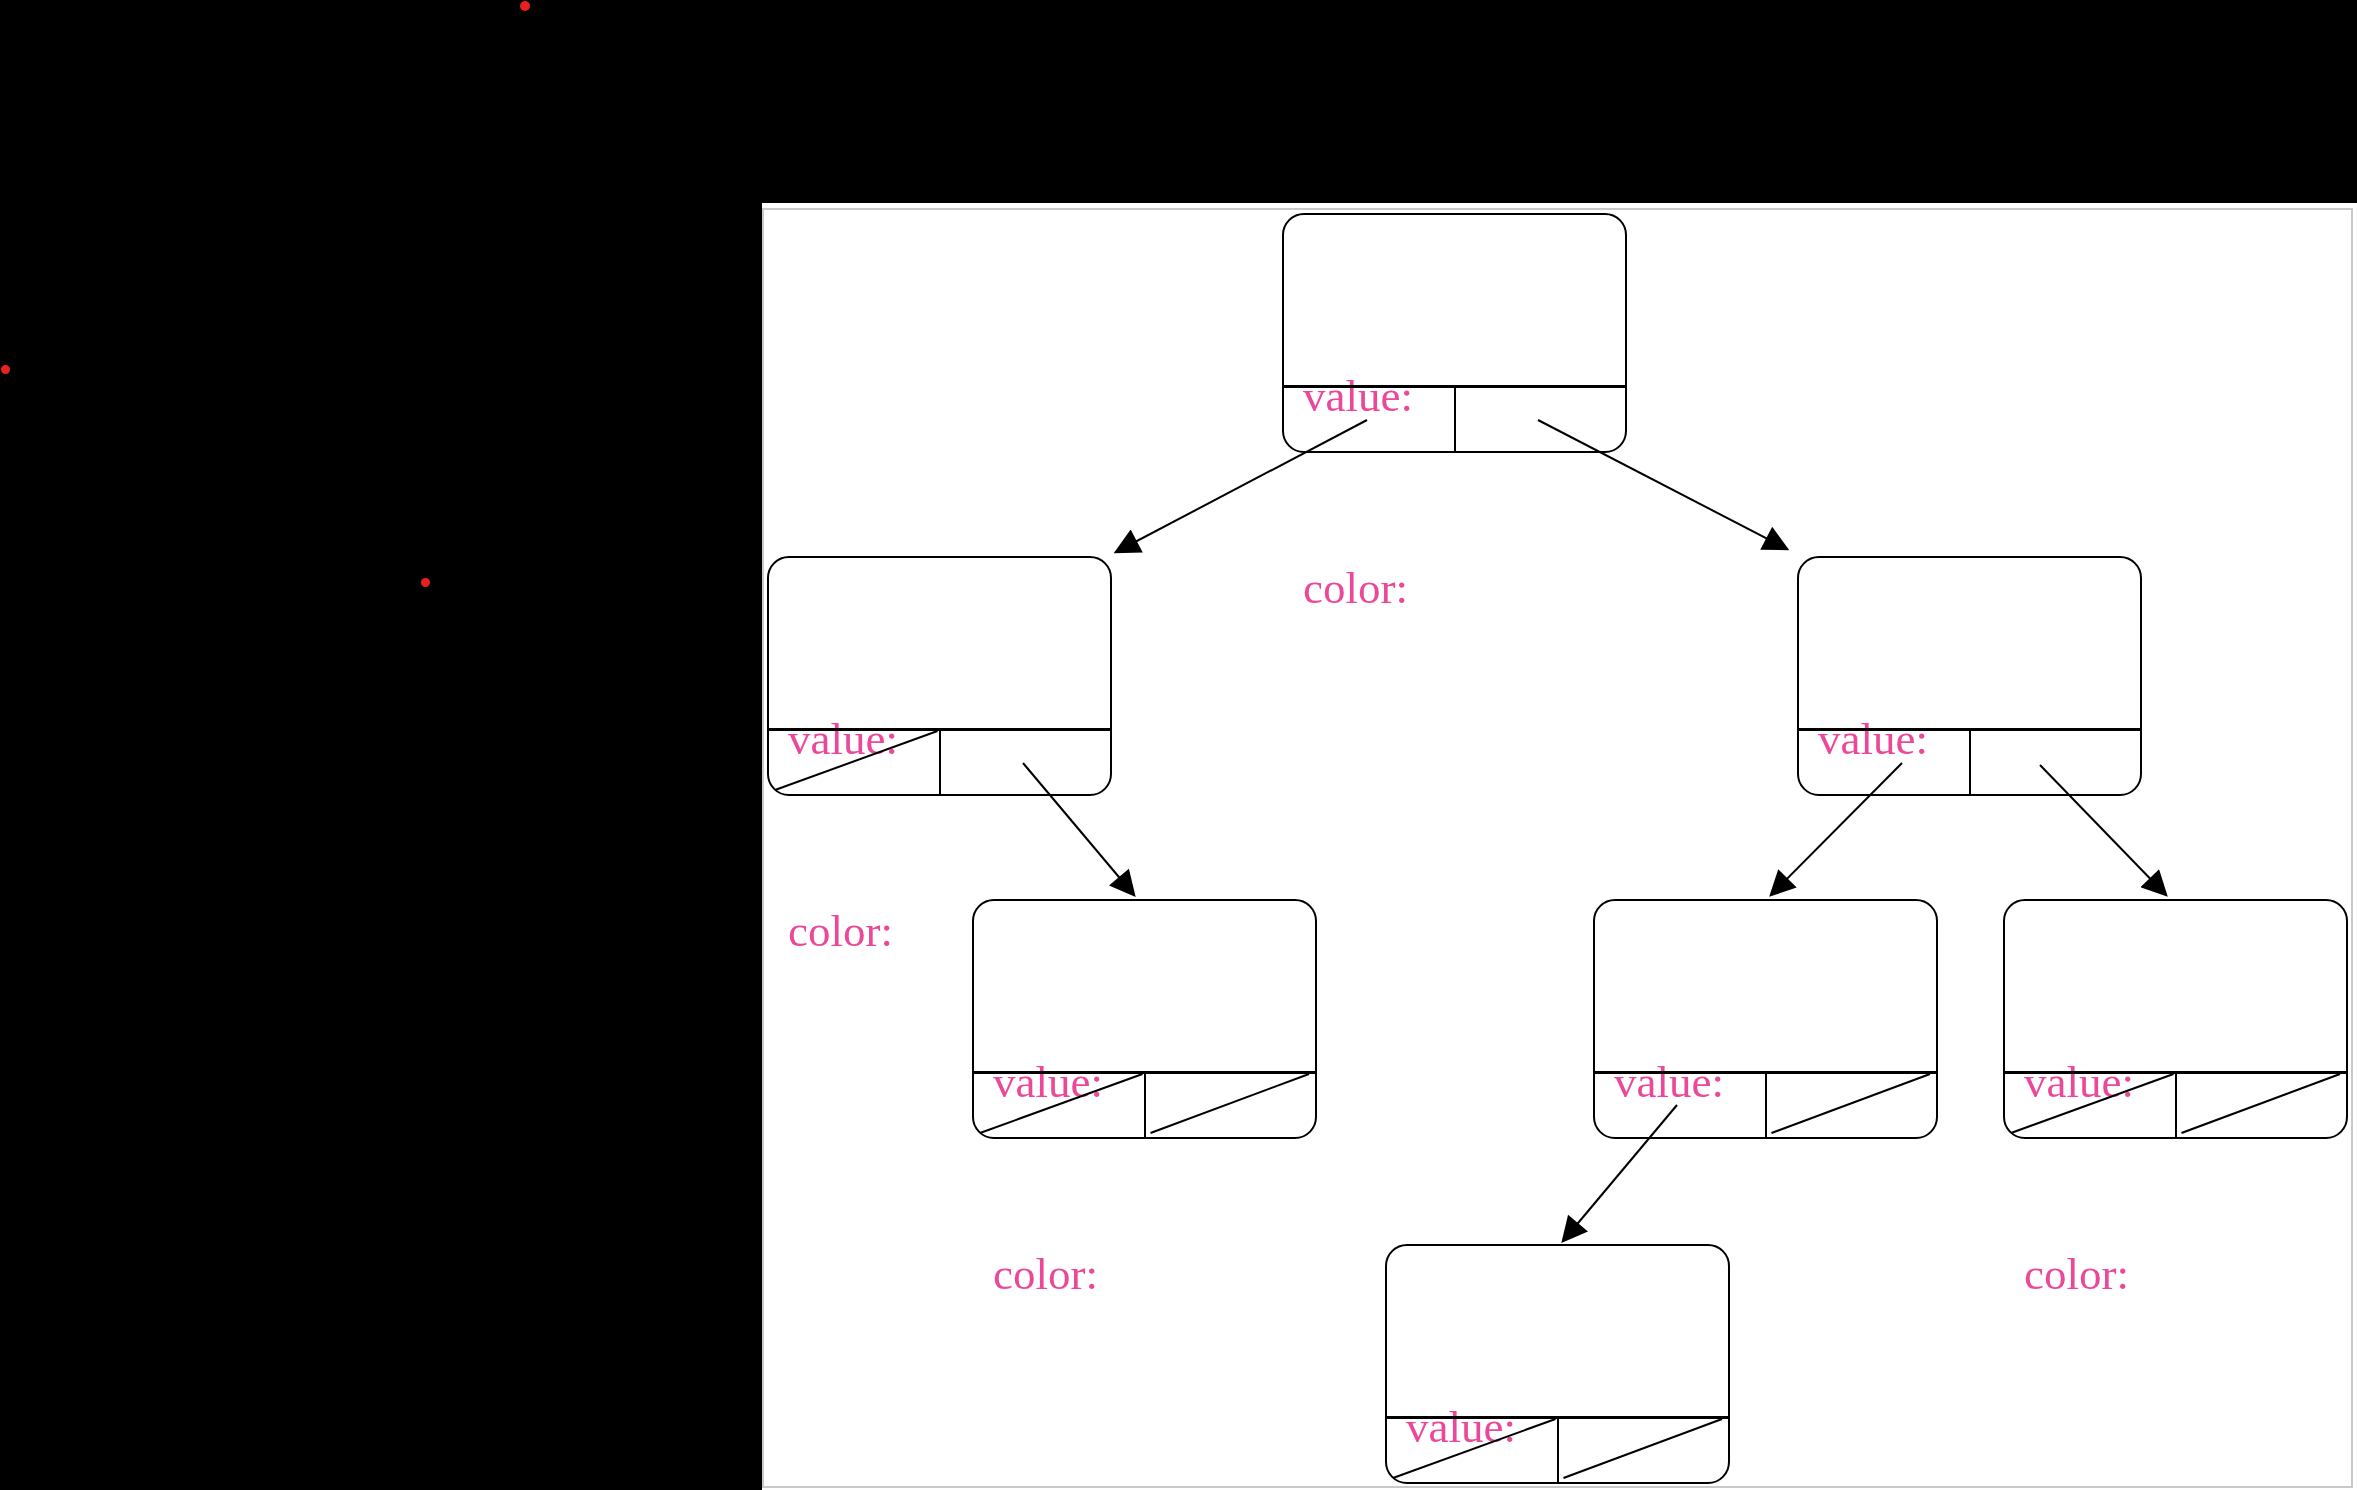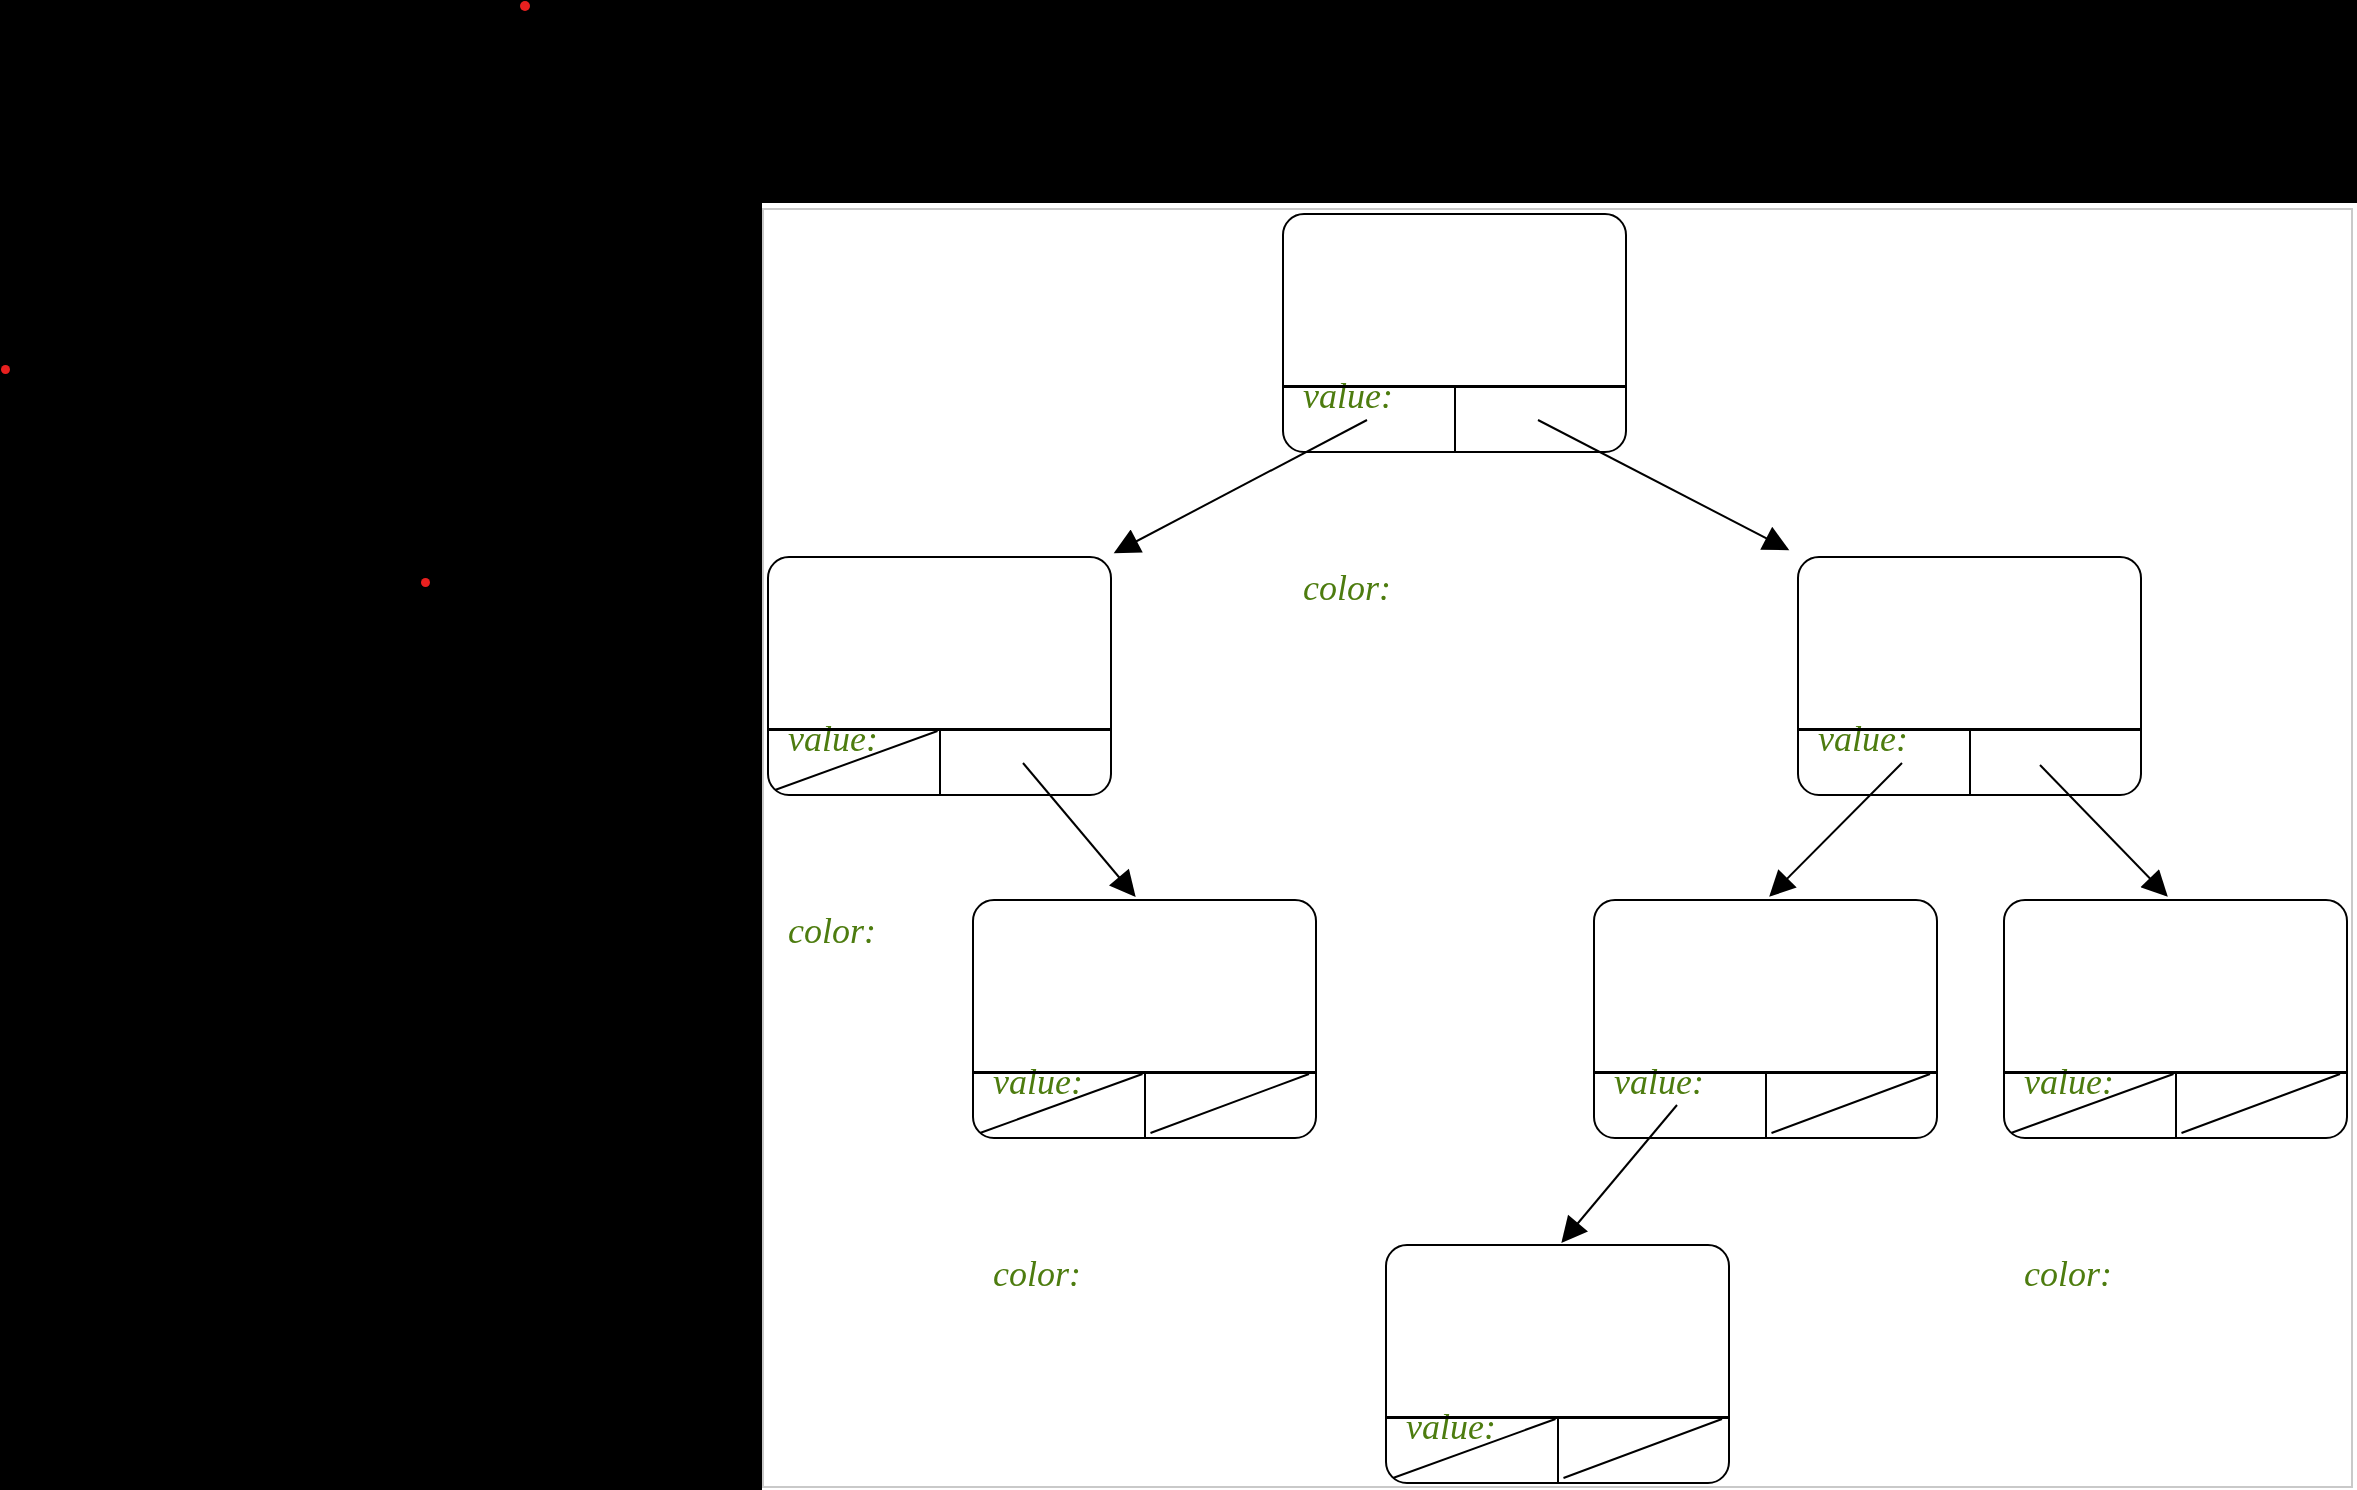--- a/index.html
+++ b/index.html
@@ -29,25 +29,24 @@
     width: 345px;
     height: 240px;
     box-sizing: border-box;
     background: #ffffff;
     border: 2px solid #000000;
     border-radius: 22px;
     z-index: 2;
   }
   .node-text {
     padding: 21px 0 0 19px;
-    font-size: 36px;
+    font-size: 45px;
     line-height: 64px;
-    color: #4d7c0f;
+    color: #ec4899;
     white-space: pre;
-    font-style: italic;
   }
   .ptr-row {
     position: absolute;
     left: 0;
     right: 0;
     top: 170px;
     bottom: 0;
     border-top: 3px solid #000000;
   }
   .ptr-vdiv {

